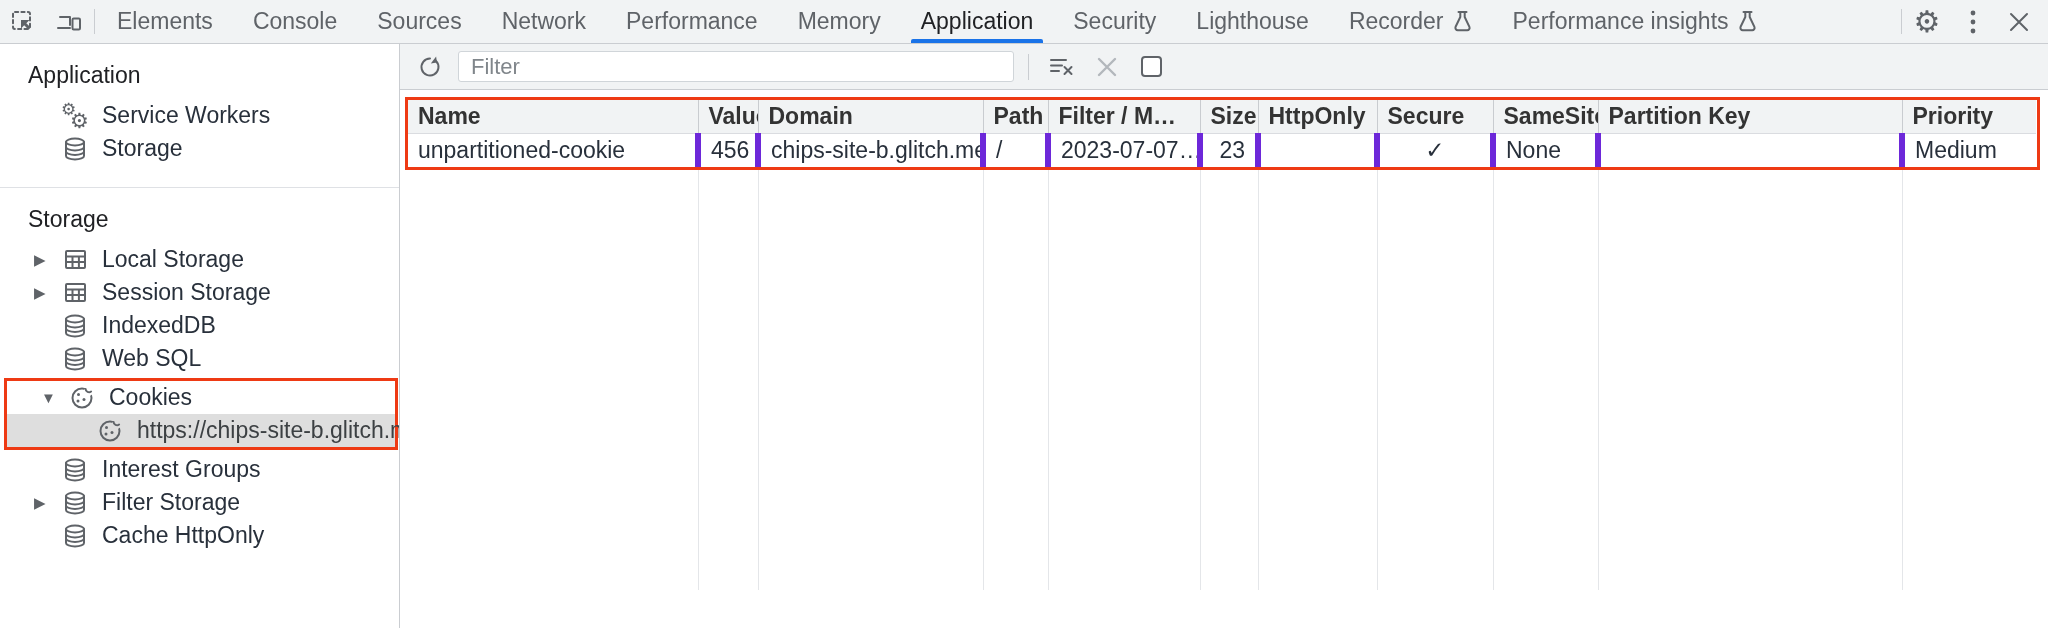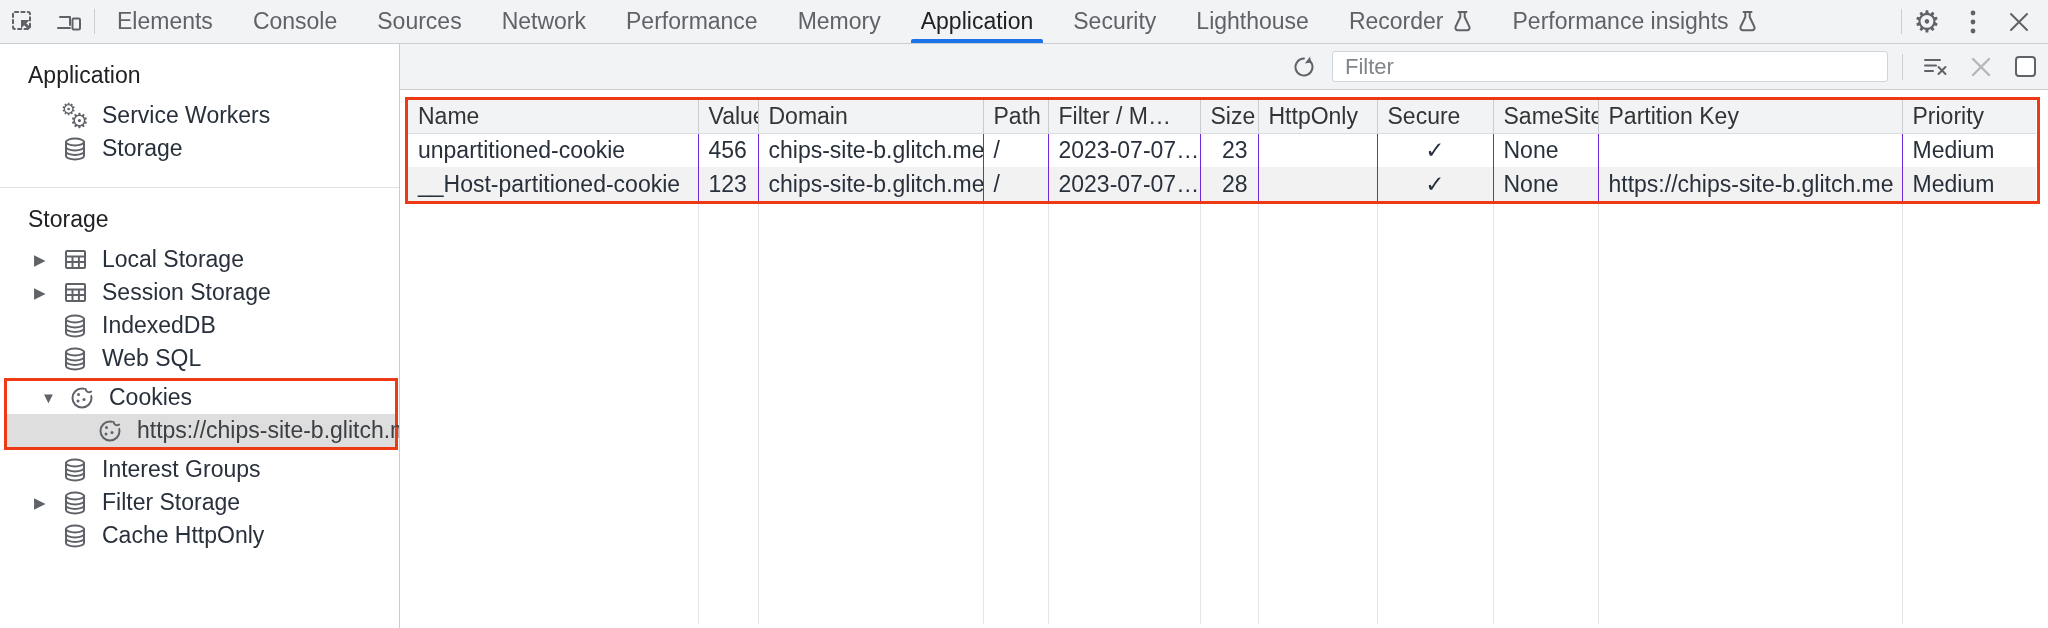--- a/index.html
+++ b/index.html
@@ -39,40 +39,40 @@
 
   
   .gears { position:relative; width:30px; height:28px; color:#5f6368; }
   .gears span { position:absolute; line-height:1; }
   .gears .g1 { font-size:17px; left:1px; top:-1px; }
   .gears .g2 { font-size:21px; left:10px; top:8px; }
 
   
   .main { flex:1; display:flex; flex-direction:column; background:#fff; min-width:0; }
   .cookie-toolbar { height:46px; background:#f1f3f4; border-bottom:1px solid #cacdd1;
-    display:flex; align-items:center; padding:0 12px; gap:10px; flex:none;justify-content:flex-end; }
+    display:flex; align-items:center; padding:0 12px; gap:10px; flex:none; }
   .toolbar-btn { width:36px; height:36px; display:flex; align-items:center; justify-content:center; cursor:pointer; }
   .filter-input { width:556px; height:31px; border:1px solid #d0d5d9; border-radius:3px;
     font-size:22px; padding:0 12px; color:#202124; background:#fff; outline:none;
     font-family:"Liberation Sans", sans-serif; }
   .filter-input::placeholder { color:#80868b; }
   .checkbox { width:21px; height:21px; border:2px solid #5f6368; border-radius:4px; background:#fff;
     margin-left:6px; cursor:pointer; flex:none; }
   .cb-label { font-size:23px; color:#202124; margin-left:10px; white-space:nowrap; }
 
   
   .table-area { position:relative; flex:1; overflow:hidden; }
   .annotation-table { border:3px solid #ee3a14; margin:7px 8px 0 5px; }
   table.cookies { border-collapse:collapse; table-layout:fixed; width:1628px; background:#fff; }
-  table.cookies th { height:33px; background:#f1f3f4; font-weight:400; font-size:23px; color:#333;
+  table.cookies th { height:33px; background:#f1f3f4; font-weight:700; font-size:23px; color:#333;
     text-align:left; padding:0 10px; border-right:1px solid #c9ccd0; border-bottom:1px solid #dadce0;
     overflow:hidden; white-space:nowrap; cursor:pointer; }
   table.cookies th:last-child { border-right:none; }
   table.cookies td { height:34px; font-size:23px; color:#28303b; padding:0 10px;
-    border-right:1px solid #6d28d9; overflow:hidden; white-space:nowrap; cursor:default; }
+    border-right:6px solid #6d28d9; overflow:hidden; white-space:nowrap; cursor:default; }
   table.cookies td:last-child { border-right:none; }
   table.cookies tr.r-even td { background:#fff; }
   table.cookies tr.r-odd td { background:#f2f2f2; }
   td.c-name { padding-left:40px; }
   td.c-size { text-align:right; padding-right:14px; }
   td.c-secure { text-align:center; }
 
   
   table.grid-ext { border-collapse:collapse; table-layout:fixed; width:1628px; margin-left:8px; }
   table.grid-ext td { border-right:1px solid #e4e6e9; height:420px; }
@@ -381,33 +381,20 @@
               <td>chips-site-b.glitch.me</td>
               <td>/</td>
               <td>2023-07-07…</td>
               <td class="c-size">23</td>
               <td></td>
               <td class="c-secure">✓</td>
               <td>None</td>
               <td></td>
               <td>Medium</td>
             </tr>
-            <tr class="r-odd">
-              <td class="c-name">__Host-partitioned-cookie</td>
-              <td>123</td>
-              <td>chips-site-b.glitch.me</td>
-              <td>/</td>
-              <td>2023-07-07…</td>
-              <td class="c-size">28</td>
-              <td></td>
-              <td class="c-secure">✓</td>
-              <td>None</td>
-              <td>https://chips-site-b.glitch.me</td>
-              <td>Medium</td>
-            </tr>
           </tbody>
         </table>
       </div>
 
       <table class="grid-ext">
         <colgroup>
           <col style="width:290px">
             <col style="width:60px">
             <col style="width:225px">
             <col style="width:65px">

